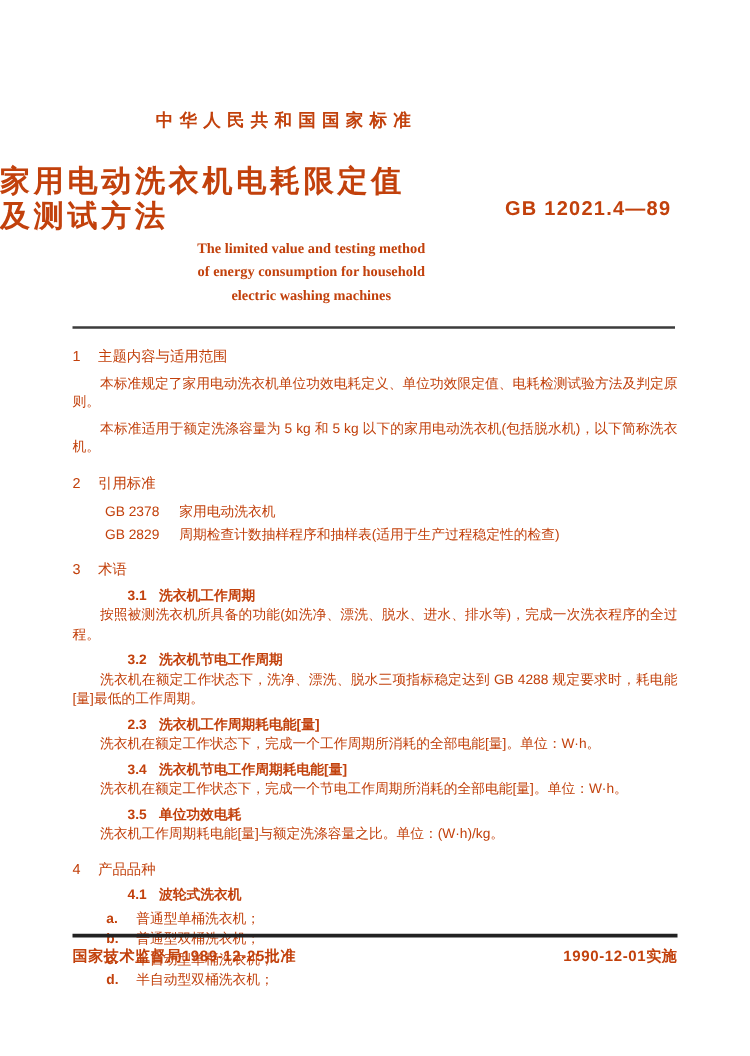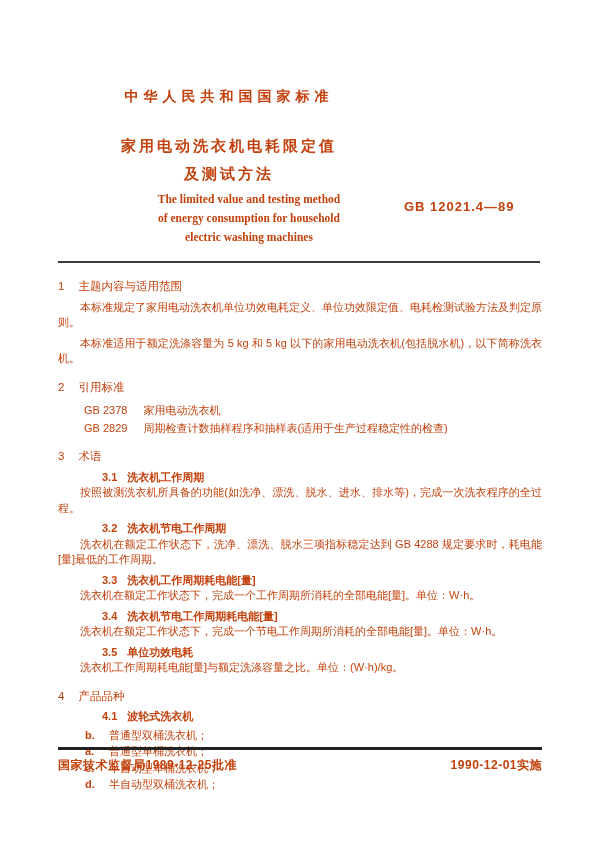--- a/index.html
+++ b/index.html
@@ -29,35 +29,33 @@
     font-weight: bold;
     letter-spacing: 5px;
     white-space: nowrap;
   }
   .main-title {
     position: absolute;
     top: 132px;
     left: 0;
     width: 458px;
     margin: 0;
-    text-align: center;
-    font-size: 15px;
+    font-size: 24px;
     font-weight: bold;
     letter-spacing: 3px;
     line-height: 28px;
   }
   .std-number {
     position: absolute;
     top: 159px;
     left: 404px;
-    font-size: 13px;
+    font-size: 16px;
     font-weight: bold;
     letter-spacing: 1px;
     white-space: nowrap;
-    margin-top: 40px;
   }
   .en-title {
     position: absolute;
     top: 190px;
     left: 0;
     width: 458px;
     text-align: center;
     font-family: "Liberation Serif", serif;
     font-weight: bold;
     font-size: 11.5px;
@@ -167,31 +165,31 @@
       <div class="sec-head"><span class="sec-no">2</span><span class="sec-title">引用标准</span></div>
       <div class="ref-list">
         <div class="ref-row"><span class="ref-code">GB 2378</span><span class="ref-name">家用电动洗衣机</span></div>
         <div class="ref-row"><span class="ref-code">GB 2829</span><span class="ref-name">周期检查计数抽样程序和抽样表(适用于生产过程稳定性的检查)</span></div>
       </div>
       <div class="sec-head"><span class="sec-no">3</span><span class="sec-title">术语</span></div>
       <div class="sub-head"><span class="sub-no">3.1</span><span class="sub-title">洗衣机工作周期</span></div>
       <p class="sub-text">按照被测洗衣机所具备的功能(如洗净、漂洗、脱水、进水、排水等)，完成一次洗衣程序的全过程。</p>
       <div class="sub-head"><span class="sub-no">3.2</span><span class="sub-title">洗衣机节电工作周期</span></div>
       <p class="sub-text">洗衣机在额定工作状态下，洗净、漂洗、脱水三项指标稳定达到 GB 4288 规定要求时，耗电能[量]最低的工作周期。</p>
-      <div class="sub-head"><span class="sub-no">3.3</span><span class="sub-title">洗衣机工作周期耗电能[量]</span></div>
+      <div class="sub-head"><span class="sub-no">2.3</span><span class="sub-title">洗衣机工作周期耗电能[量]</span></div>
       <p class="sub-text">洗衣机在额定工作状态下，完成一个工作周期所消耗的全部电能[量]。单位：W·h。</p>
       <div class="sub-head"><span class="sub-no">3.4</span><span class="sub-title">洗衣机节电工作周期耗电能[量]</span></div>
       <p class="sub-text">洗衣机在额定工作状态下，完成一个节电工作周期所消耗的全部电能[量]。单位：W·h。</p>
       <div class="sub-head"><span class="sub-no">3.5</span><span class="sub-title">单位功效电耗</span></div>
       <p class="sub-text">洗衣机工作周期耗电能[量]与额定洗涤容量之比。单位：(W·h)/kg。</p>
       <div class="sec-head"><span class="sec-no">4</span><span class="sec-title">产品品种</span></div>
       <div class="sub-head"><span class="sub-no">4.1</span><span class="sub-title">波轮式洗衣机</span></div>
       <div class="item-list">
+        <div class="item-row"><span class="item-label">a.</span><span class="item-text">普通型单桶洗衣机；</span></div>
         <div class="item-row"><span class="item-label">b.</span><span class="item-text">普通型双桶洗衣机；</span></div>
-        <div class="item-row"><span class="item-label">a.</span><span class="item-text">普通型单桶洗衣机；</span></div>
         <div class="item-row"><span class="item-label">c.</span><span class="item-text">半自动型单桶洗衣机；</span></div>
         <div class="item-row"><span class="item-label">d.</span><span class="item-text">半自动型双桶洗衣机；</span></div>
       </div>
     </main>
 
   <footer class="doc-footer">
     <div class="footer-rule"></div>
     <div class="footer-row">
       <span>国家技术监督局1989-12-25批准</span>
       <span>1990-12-01实施</span>

